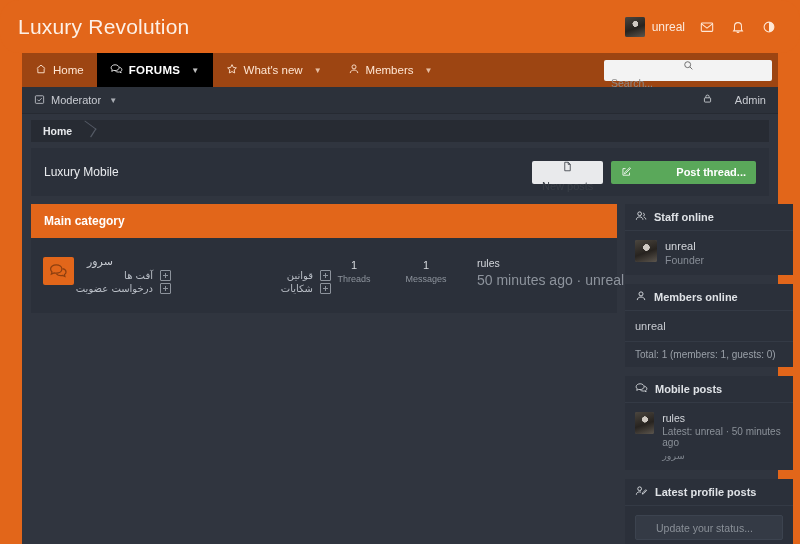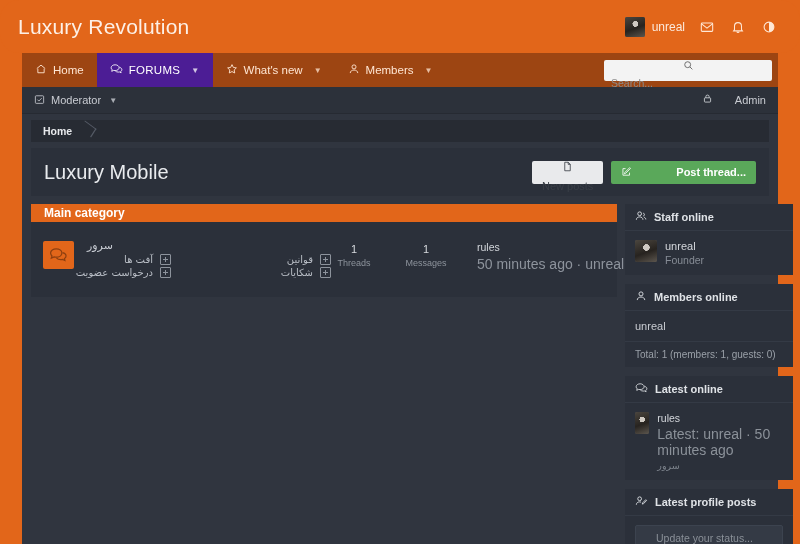--- a/index.html
+++ b/index.html
@@ -96,23 +96,23 @@
     display: flex;
     align-items: center;
     gap: 6px;
     padding: 0 13px;
     color: #ffe6d3;
     font-size: 11.5px;
     white-space: nowrap;
     cursor: pointer;
   }
   .nav-tab.active {
-    background: #4c1d95;
+    background: #000000;
     color: #ffffff;
-    font-weight: normal;
+    font-weight: bold;
     letter-spacing: .3px;
   }
   .nav-tab .caret {
     font-size: 8px;
     opacity: .75;
     margin-left: 5px;
   }
   .nav-search {
     margin-left: auto;
     display: flex;
@@ -204,21 +204,21 @@
   
   .pagehead {
     margin: 6px 9px 0 9px;
     background: #2b303a;
     min-height: 48px;
     display: flex;
     align-items: center;
     padding: 0 13px;
   }
   .pagetitle {
-    font-size: 20px;
+    font-size: 12px;
     color: #e9ebee;
     font-weight: 400;
   }
   .pagehead-actions {
     margin-left: auto;
     display: flex;
     align-items: center;
     gap: 8px;
   }
   .btn {
@@ -251,21 +251,21 @@
     gap: 8px;
     padding: 8px 9px 0 9px;
     align-items: flex-start;
   }
   .main-col { width: 586px; flex: none; }
   .side-col { width: 168px; flex: none; }
 
   
   .cat-head {
     background: #e2661a;
-    height: 18px;
+    height: 34px;
     display: flex;
     align-items: center;
     padding: 0 13px;
     color: #ffffff;
     font-size: 12px;
     font-weight: bold;
   }
   .node-list { background: #2b303a; padding: 10px 0; }
 
   .node-row {
@@ -372,21 +372,21 @@
   .w-plain { font-size: 11px; color: #c9ccd2; cursor: pointer; }
   .w-total {
     border-top: 1px solid #343a45;
     padding: 7px 10px;
     font-size: 10px;
     color: #9aa0a8;
   }
   .post-row { display: flex; gap: 8px; align-items: flex-start; }
   .post-txt { min-width: 0; }
   .post-title { font-size: 10.5px; color: #d4d7dc; cursor: pointer; }
-  .post-meta { font-size: 14px; color: #8b9199; margin-top: 2px; }
+  .post-meta { font-size: 10px; color: #8b9199; margin-top: 2px; }
   .post-node {
     font-size: 9.5px; color: #7e848d; margin-top: 2px;
     direction: rtl; text-align: left;
     font-family: "DejaVu Sans", sans-serif;
   }
   .status-input {
     width: 100%;
     height: 25px;
     background: #343a45;
     border: 1px solid #3c434f;
@@ -647,21 +647,21 @@
       </div>
 
       <div class="widget">
         <div class="widget-head">
           <span>
             <svg width="13" height="12" viewBox="0 0 18 16" fill="none" stroke="currentColor" stroke-width="1.2">
               <path d="M1.6 6.2c0-2.3 2.5-4 5.5-4s5.5 1.7 5.5 4-2.5 4-5.5 4c-.7 0-1.4-.1-2-.25L2.4 11.2l.6-2.1C2.1 8.4 1.6 7.4 1.6 6.2z"></path>
               <path d="M13.1 5.6c2 .5 3.3 1.8 3.3 3.3 0 1-.6 1.9-1.5 2.5l.5 1.8-2.3-1.1c-.5.1-1 .2-1.6.2-1.8 0-3.4-.7-4.2-1.7"></path>
             </svg>
           </span>
-          <span>Latest online</span>
+          <span>Mobile posts</span>
         </div>
         <div class="widget-body">
           <div class="post-row">
             <span class="avatar lg"></span>
             <div class="post-txt">
               <div class="post-title">rules</div>
               <div class="post-meta">Latest: unreal · 50 minutes ago</div>
               <div class="post-node">سرور</div>
             </div>
           </div>

